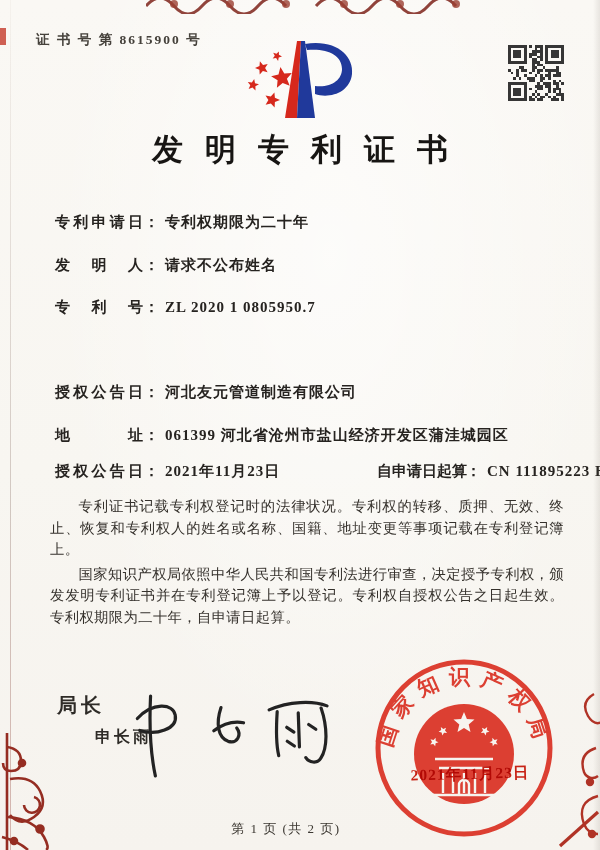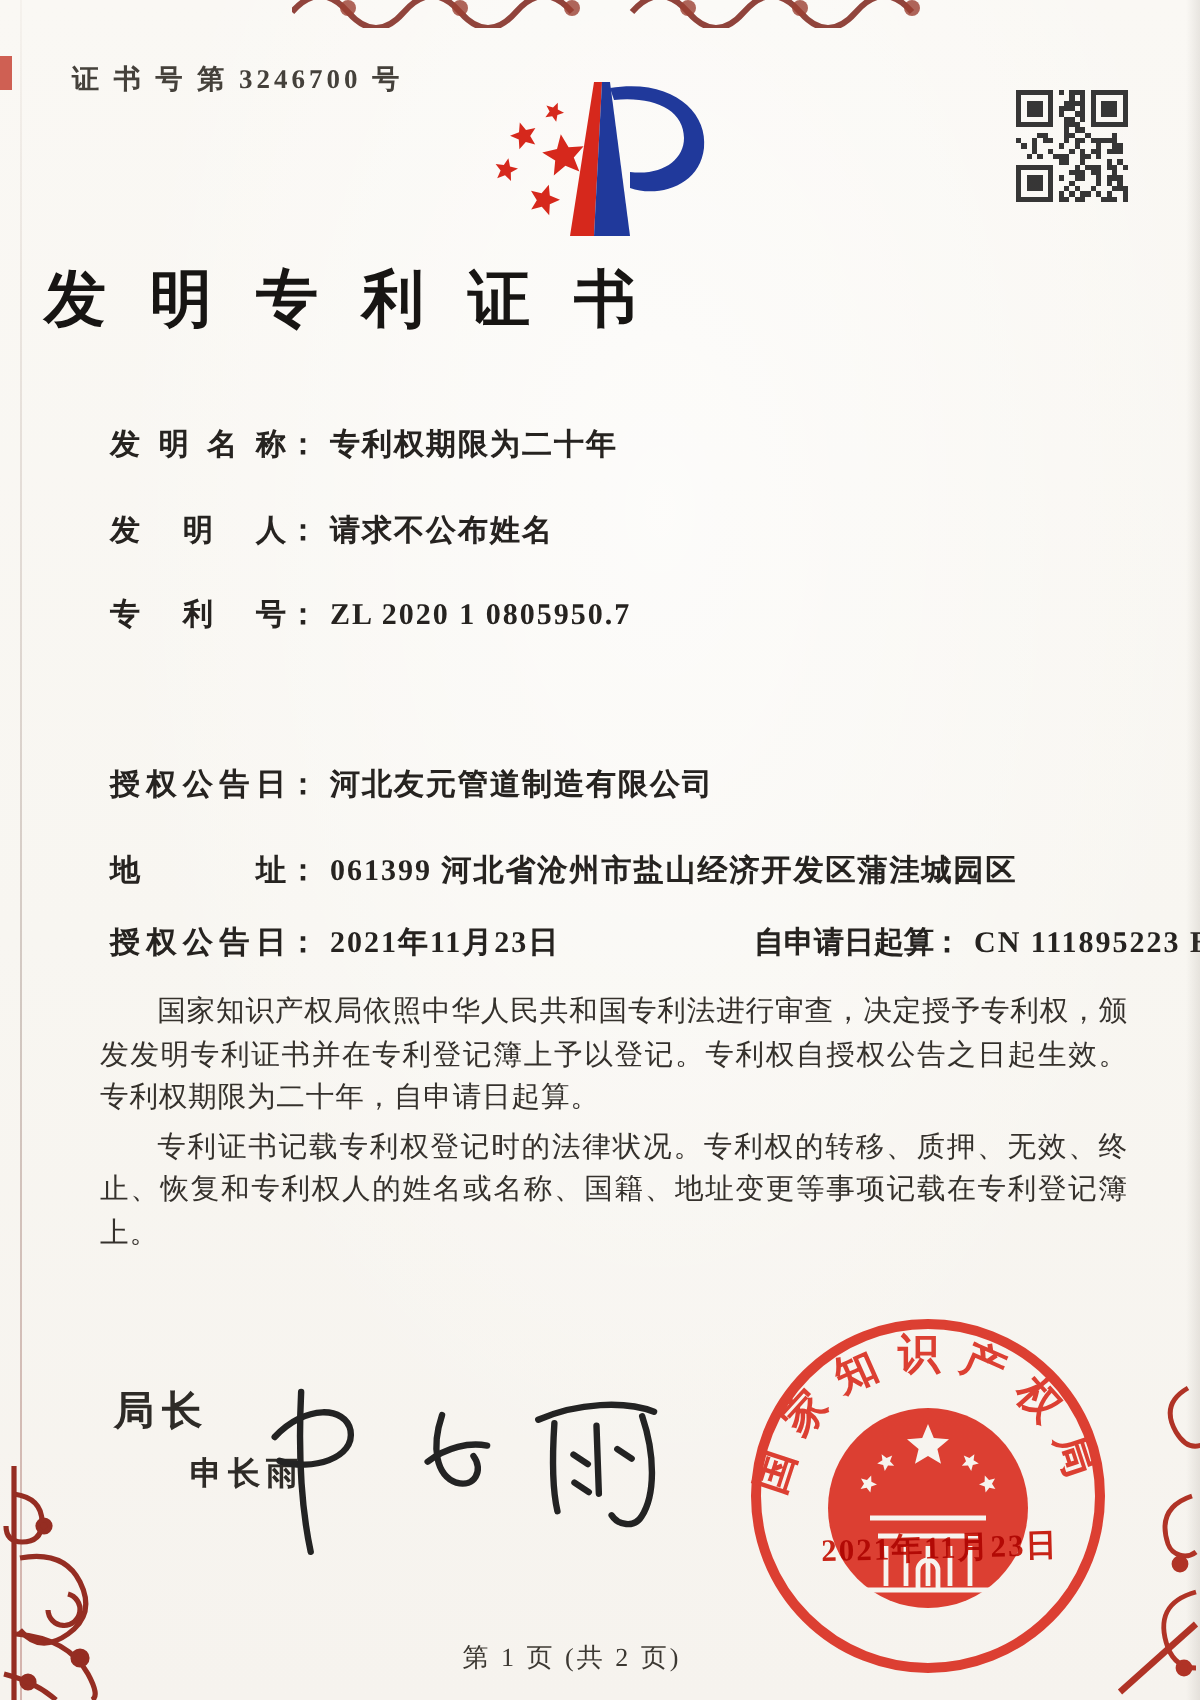--- a/index.html
+++ b/index.html
@@ -14,21 +14,21 @@
   
   .orn-top{position:absolute;left:146px;top:0;width:330px;height:15px;overflow:hidden;}
   
   .certno{position:absolute;left:36px;top:31px;font-size:13.5px;font-weight:600;
     letter-spacing:2px;color:#45413b;}
   
   .logo{position:absolute;left:235px;top:36px;width:165px;height:92px;}
   
   .qr{position:absolute;left:508px;top:44px;width:56px;height:58px;opacity:.88;}
   
-  .title{position:absolute;left:0;right:0;top:129px;
+  .title{position:absolute;left:0;right:0;top:129px;text-align:center;
     font-size:31px;font-weight:700;color:#171513;letter-spacing:22px;padding-left:22px;}
   
   .frow{position:absolute;left:55px;font-size:15px;font-weight:700;color:#262320;white-space:nowrap;}
   .flabel{display:inline-block;width:88px;text-align:justify;text-align-last:justify;vertical-align:top;}
   .fcolon{display:inline-block;margin:0 6px 0 1px;}
   .fvalue{letter-spacing:1px;}
   .grant2{position:absolute;left:322px;top:0;font-size:15px;font-weight:700;white-space:nowrap;}
   
   .paras{position:absolute;left:50px;top:496px;width:514px;font-size:14.3px;
     line-height:21.5px;color:#35312c;text-align:justify;letter-spacing:.4px;}
@@ -70,21 +70,21 @@
         <circle cx="28" cy="16" r="4"></circle>
           <circle cx="84" cy="16" r="4"></circle>
         <circle cx="140" cy="16" r="4"></circle>
           <circle cx="198" cy="16" r="4"></circle>
         <circle cx="254" cy="16" r="4"></circle>
           <circle cx="310" cy="16" r="4"></circle>
       </g>
     </svg>
   </div>
 
-  <div class="certno">证 书 号 第 3246700 号</div>
+  <div class="certno">证 书 号 第 8615900 号</div>
 
   <div class="logo">
     <svg width="165" height="92" viewBox="0 0 165 92">
       <g id="logo-stars" fill="#d6281c">
           <path d="M43.9,15.4L43.9,18.8L47.0,20.4L43.7,21.5L43.1,24.9L41.1,22.1L37.7,22.6L39.8,19.8L38.2,16.7L41.5,17.8Z"></path>
           <path d="M24.9,25.3L28.0,29.0L32.7,28.0L30.1,32.0L32.6,36.2L27.9,35.0L24.7,38.6L24.4,33.8L20.0,31.9L24.5,30.1Z"></path>
           <path d="M19.2,43.1L20.0,47.2L24.0,48.3L20.4,50.3L20.5,54.5L17.5,51.6L13.6,53.1L15.3,49.3L12.8,46.0L16.9,46.5Z"></path>
           <path d="M45.4,31.1L49.3,37.6L56.8,37.1L51.9,42.8L54.7,49.8L47.7,46.9L41.9,51.8L42.6,44.2L36.1,40.2L43.5,38.5Z"></path>
           <path d="M39.4,56.4L39.9,61.8L45.0,63.9L39.9,66.1L39.6,71.6L35.9,67.4L30.6,68.8L33.4,64.1L30.5,59.4L35.8,60.6Z"></path>
         </g>
@@ -219,21 +219,21 @@
         <rect x="16" y="20" width="1" height="1"></rect>
         <rect x="17" y="20" width="1" height="1"></rect>
         <rect x="18" y="20" width="1" height="1"></rect>
         <rect x="20" y="20" width="1" height="1"></rect>
       </svg>
   </div>
 
   <div class="title">发明专利证书</div>
 
   <div class="frow" style="top:213px">
-    <span class="flabel">发明名称</span><span class="fcolon">：</span><span class="fvalue">专利权期限为二十年</span>
+    <span class="flabel">专利申请日</span><span class="fcolon">：</span><span class="fvalue">专利权期限为二十年</span>
   </div>
   <div class="frow" style="top:256px">
     <span class="flabel">发明人</span><span class="fcolon">：</span><span class="fvalue">请求不公布姓名</span>
   </div>
   <div class="frow" style="top:298px">
     <span class="flabel">专利号</span><span class="fcolon">：</span><span class="fvalue">ZL 2020 1 0805950.7</span>
   </div>
   <div class="frow" style="top:383px">
     <span class="flabel">授权公告日</span><span class="fcolon">：</span><span class="fvalue">河北友元管道制造有限公司</span>
   </div>
@@ -242,22 +242,22 @@
   </div>
 
   <div class="frow" style="top:462px">
     <span class="flabel">授权公告日</span><span class="fcolon">：</span><span class="fvalue">2021年11月23日</span>
     <span class="grant2">
       <span class="flabel">自申请日起算</span><span class="fcolon">：</span><span class="fvalue">CN 111895223 B</span>
     </span>
   </div>
 
   <div class="paras">
+    <p>专利证书记载专利权登记时的法律状况。专利权的转移、质押、无效、终止、恢复和专利权人的姓名或名称、国籍、地址变更等事项记载在专利登记簿上。</p>
     <p>国家知识产权局依照中华人民共和国专利法进行审查，决定授予专利权，颁发发明专利证书并在专利登记簿上予以登记。专利权自授权公告之日起生效。专利权期限为二十年，自申请日起算。</p>
-    <p>专利证书记载专利权登记时的法律状况。专利权的转移、质押、无效、终止、恢复和专利权人的姓名或名称、国籍、地址变更等事项记载在专利登记簿上。</p>
   </div>
 
   <div class="sig-title">局长</div>
   <div class="sig-name">申长雨</div>
   <div class="sig-hand">
     <svg width="240" height="105" viewBox="0 0 240 105" fill="none" stroke="#232323" stroke-width="3.2" stroke-linecap="round" stroke-linejoin="round">
       <path d="M20,32 C36,16 56,18 58,30 C60,44 38,50 22,44"></path>
       <path d="M34,10 C32,34 31,62 36,90"></path>
       <path d="M104,24 C98,40 100,54 110,58 C119,61 124,52 119,45"></path>
       <path d="M96,47 C106,40 117,38 126,40"></path>

